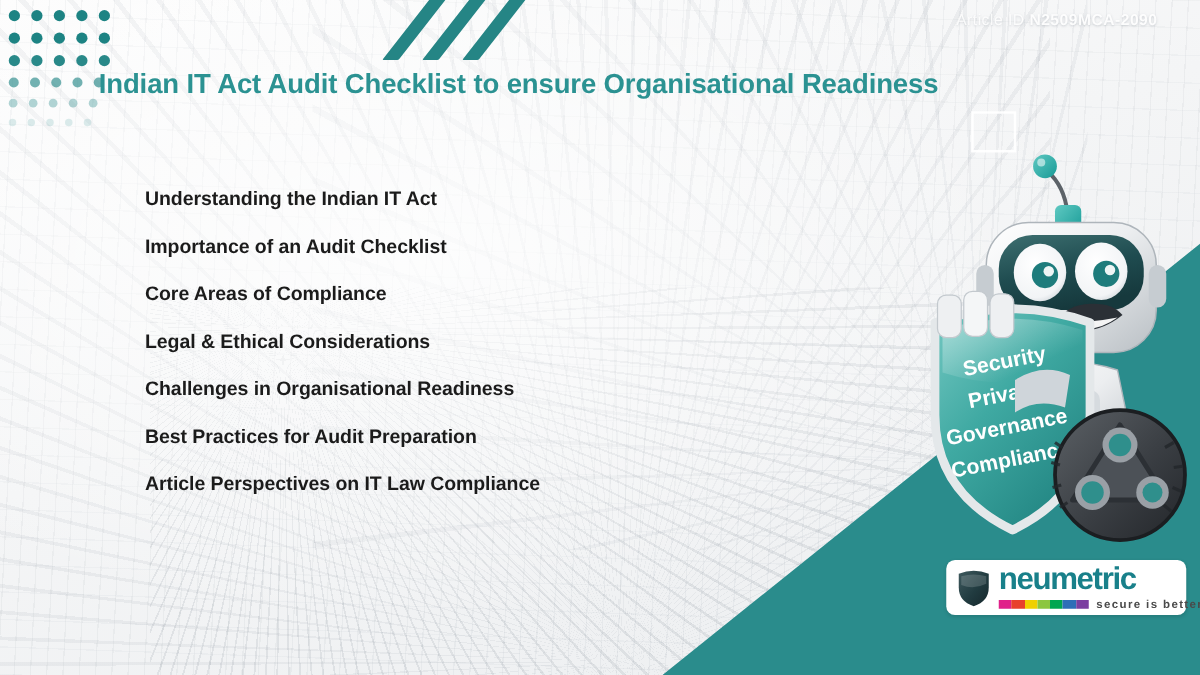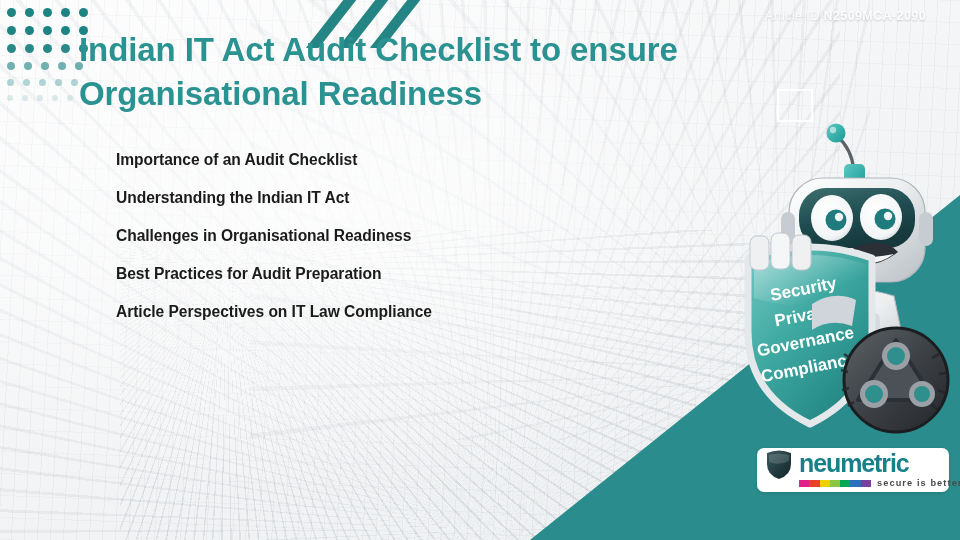--- a/index.html
+++ b/index.html
@@ -99,41 +99,41 @@
     font-size:12.5px; letter-spacing:.4px;
     color:rgba(255,255,255,.93);
     white-space:nowrap;
     text-shadow:0 1px 2px rgba(120,130,140,.35);
   }
   .article-id .aid-label { font-weight:400; opacity:.88; }
   .article-id .aid-value { font-weight:700; }
 
   
   .title {
-    position:absolute; left:79px; top:28px; width:690px; z-index:5;
-    font-size:33px; font-weight:700; line-height:1.33;
+    position:absolute; left:79px; top:52px; width:690px; z-index:5;
+    font-size:22px; font-weight:700; line-height:1.33;
     color:#2b9292; letter-spacing:-.1px;
   }
 
   
   .toc { position:absolute; left:116px; top:141px; z-index:5; }
   .toc-item {
     height:38px; line-height:38px;
     font-size:15.6px; font-weight:700; color:#1b1b1b;
     letter-spacing:-.05px; white-space:nowrap;
   }
 
   
   .robot { position:absolute; left:726px; top:108px; width:234px; height:330px; z-index:4; }
 
   
   .logo-box {
     position:absolute; left:757px; top:448px; width:192px; height:44px; z-index:6;
     background:#ffffff; border-radius:7px;
-    display:flex; padding:0 8px;
+    display:flex; align-items:center; padding:0 8px;
     box-shadow:0 1px 3px rgba(0,0,0,.12);
   }
   .logo-shield { width:28px; height:32px; flex:0 0 auto; margin-right:6px; }
   .logo-right { display:flex; flex-direction:column; justify-content:center; flex:1; }
   .logo-word {
     font-size:25px; font-weight:700; color:#19808a; line-height:.95;
     letter-spacing:-1.1px;
   }
   .logo-bottom { display:flex; align-items:center; gap:6px; margin-top:3px; }
   .logo-bars { display:flex; height:7px; width:72px; }
@@ -213,22 +213,24 @@
   <div class="decor-square"></div>
 
   <div class="article-id">
     <span class="aid-label">Article ID</span>
     <span class="aid-value">N2509MCA-2090</span>
   </div>
 
   <div class="title">Indian IT Act Audit Checklist to ensure Organisational Readiness</div>
 
   <div class="toc">
+    <div class="toc-item">Understanding the Indian IT Act</div>
     <div class="toc-item">Importance of an Audit Checklist</div>
-    <div class="toc-item">Understanding the Indian IT Act</div>
+    <div class="toc-item">Core Areas of Compliance</div>
+    <div class="toc-item">Legal &amp; Ethical Considerations</div>
     <div class="toc-item">Challenges in Organisational Readiness</div>
     <div class="toc-item">Best Practices for Audit Preparation</div>
     <div class="toc-item">Article Perspectives on IT Law Compliance</div>
   </div>
 
   <div class="robot">
     <svg viewBox="0 0 234 330" width="234" height="330">
       <defs>
         <linearGradient id="gBody" x1="0" y1="0" x2="1" y2="1">
           <stop offset="0%" stop-color="#ffffff"></stop>

